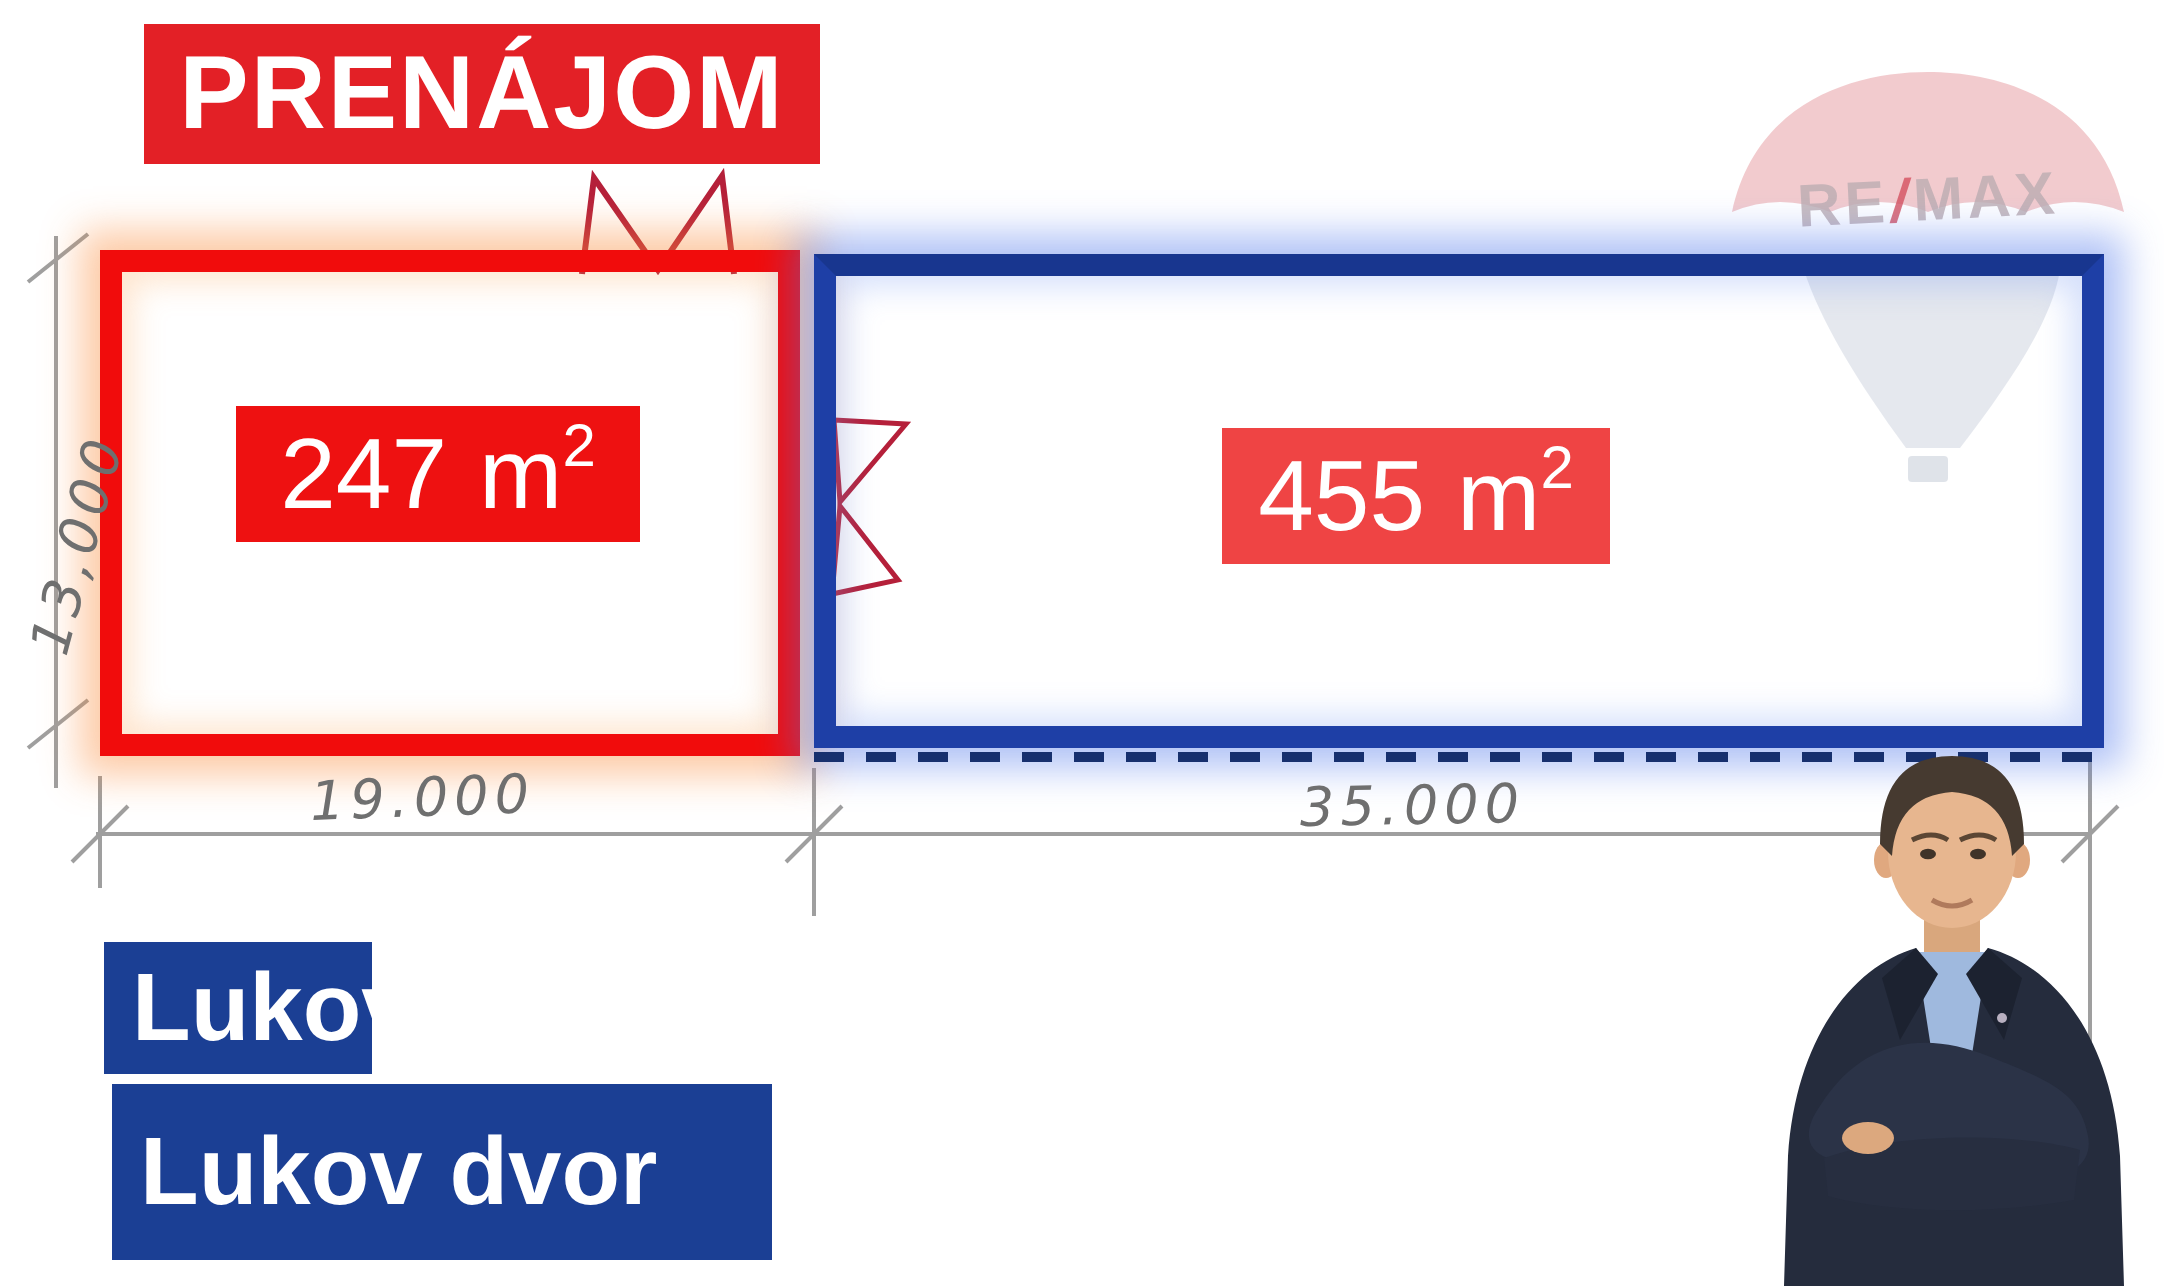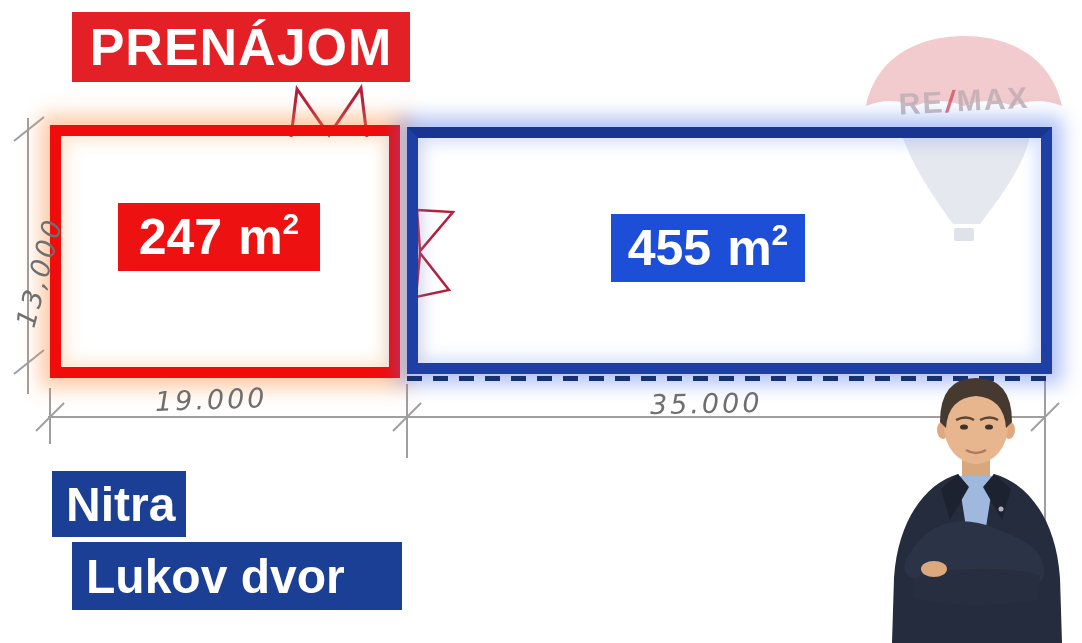--- a/index.html
+++ b/index.html
@@ -33,45 +33,45 @@
     background:transparent;
     box-shadow:0 0 18px 10px rgba(80,120,235,.45), inset 0 0 16px 5px rgba(100,140,240,.28);
   }
   .dash-line{
     left:407px;top:376px;width:645px;height:5px;
     background:repeating-linear-gradient(90deg,#17306e 0 15px,transparent 15px 26px);
   }
 
   
   .area-label{
-    color:#ffffff;font-weight:bold;font-size:50px;
+    color:#ffffff;font-weight:normal;font-size:50px;
     display:flex;align-items:center;justify-content:center;
     line-height:1;
   }
   .area-label .unit-m{margin-left:16px;}
   .area-label sup{font-size:.6em;position:relative;top:-0.45em;}
   .area-red{left:118px;top:203px;width:202px;height:68px;background:#ee1111;}
-  .area-blue{left:611px;top:214px;width:194px;height:68px;background:#1d4ed8;}
+  .area-blue{left:611px;top:214px;width:194px;height:68px;background:#ef4444;}
 
   
   .dim-text{
     color:#6f6f6f;font-style:italic;font-size:27px;letter-spacing:3px;
     font-family:"DejaVu Sans", sans-serif;
   }
   .dim-height{left:-16px;top:258px;width:110px;transform:rotate(-75deg);transform-origin:center;}
   .dim-w1{left:155px;top:384px;transform:rotate(-2deg);}
   .dim-w2{left:650px;top:388px;transform:rotate(-1deg);}
 
   
   .loc{
     background:#1b3f94;color:#ffffff;font-weight:bold;font-size:48px;
     display:flex;align-items:center;padding-left:14px;box-sizing:border-box;
   }
   .loc-city{left:52px;top:471px;width:134px;height:66px;}
-  .loc-district{left:72px;top:542px;width:330px;height:68px;}
+  .loc-district{left:56px;top:542px;width:330px;height:88px;}
 
   
   .balloon{left:858px;top:28px;width:212px;height:215px;}
   .brand-text{
     left:874px;top:84px;width:180px;text-align:center;
     font-size:30px;font-weight:bold;letter-spacing:2px;
     color:rgba(188,172,177,.8);transform:rotate(-3deg);
   }
   .brand-text .slash{color:rgba(213,80,95,.8);font-style:italic;padding:0 1px;}
 
@@ -125,21 +125,21 @@
     <span class="unit-m">m</span>
       <sup>2</sup>
   </div>
 
   <div class="abs banner">PRENÁJOM</div>
 
   <div class="abs dim-text dim-height">13,000</div>
   <div class="abs dim-text dim-w1">19.000</div>
   <div class="abs dim-text dim-w2">35.000</div>
 
-  <div class="abs loc loc-city">Nitra</div>
+  <div class="abs loc loc-city">Lukov</div>
   <div class="abs loc loc-district">Lukov dvor</div>
 
   <svg class="abs" style="left:872px;top:368px;" viewBox="0 0 210 275" width="210" height="275">
     <g>
 
       <path d="M20,275 L22,210 C26,150 55,115 86,106 L90,112 C96,122 112,122 118,112 L122,106 C155,115 184,150 188,210 L190,275 Z" fill="#252c3d"></path>
 
       <rect x="90" y="86" width="28" height="28" fill="#d9a77d"></rect>
 
       <polygon points="86,108 122,108 112,172 96,172" fill="#9fb9de"></polygon>

